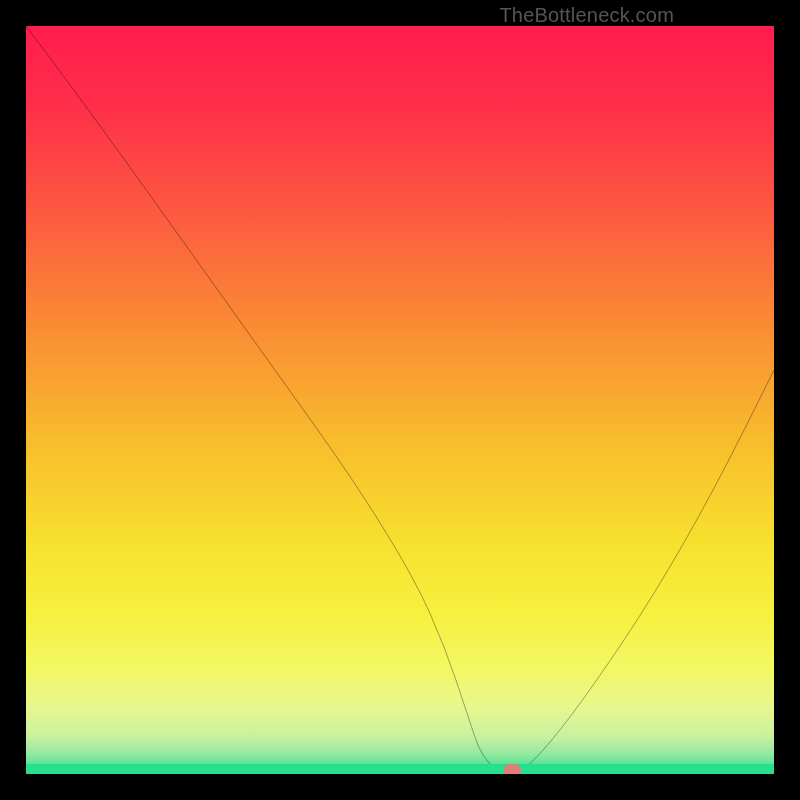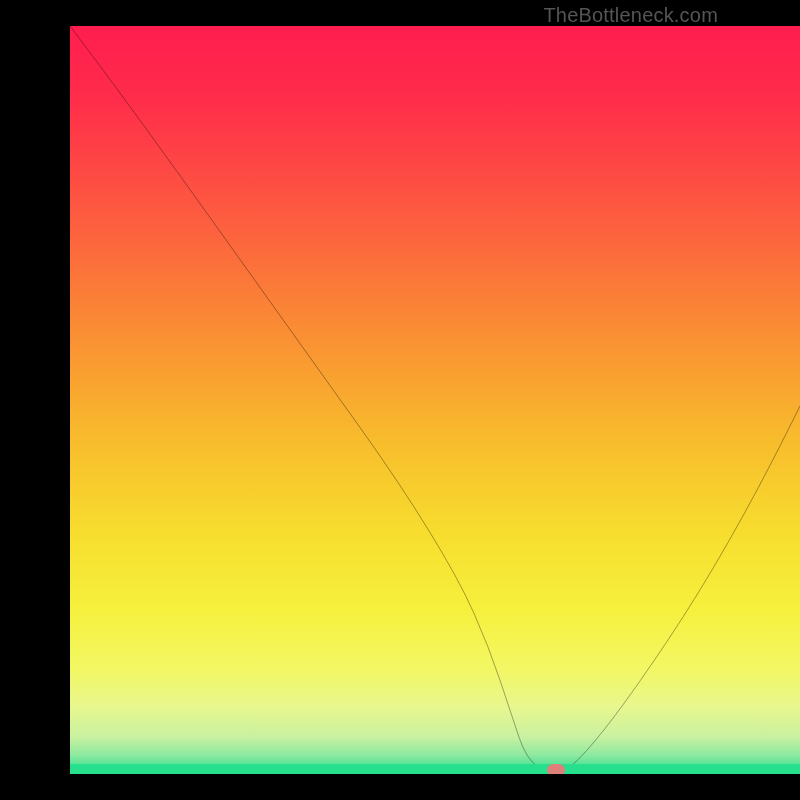--- a/index.html
+++ b/index.html
@@ -8,21 +8,20 @@
     width: 800px;
     height: 800px;
     background: #000000;
     overflow: hidden;
     font-family: Arial, Helvetica, sans-serif;
   }
   .stage {
     position: relative;
     width: 684px;
     height: 800px;
-    margin-left: 44px;
   }
   .watermark {
     position: absolute;
     top: 4px;
     right: 10px;
     color: #555555;
     font-size: 20px;
     font-weight: 500;
     z-index: 4;
     letter-spacing: 0.2px;

